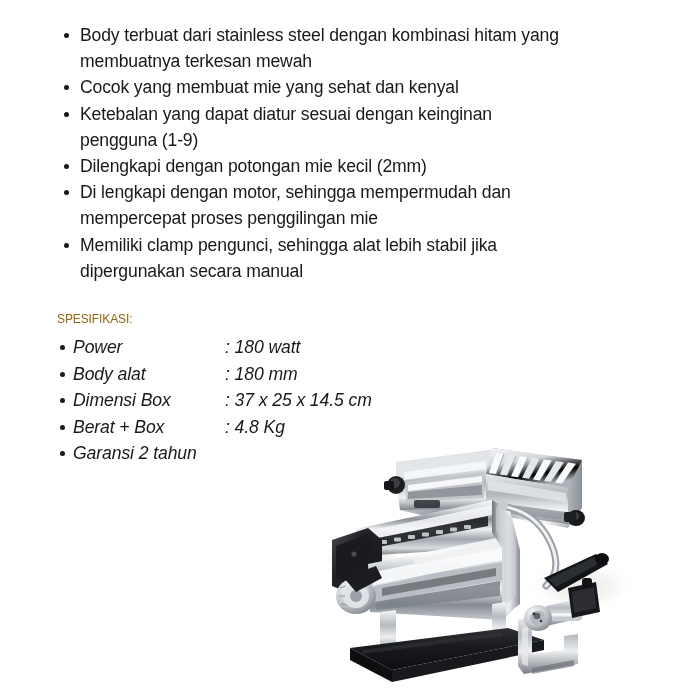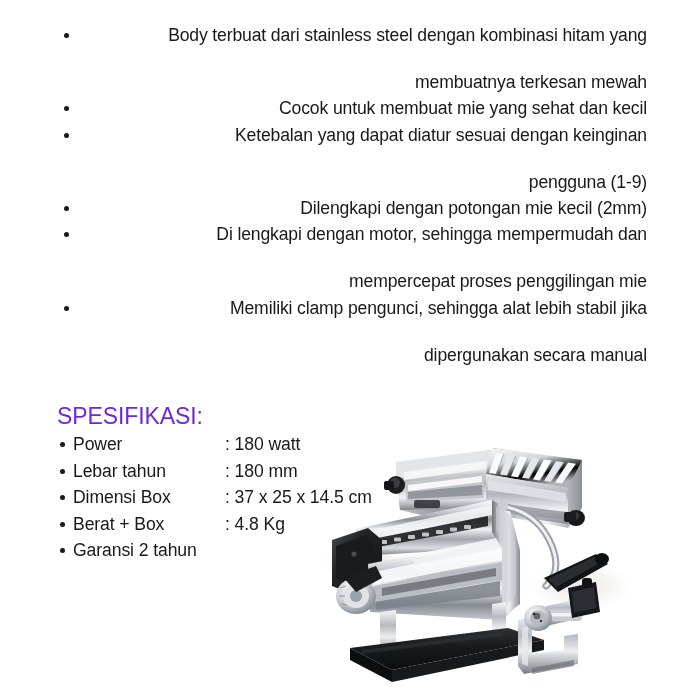--- a/index.html
+++ b/index.html
@@ -21,21 +21,20 @@
   .text-area {
     position: absolute;
     left: 57px;
     top: 22px;
     width: 590px;
   }
   ul.feature-list {
     list-style: none;
     margin: 0;
     padding: 0;
-    text-align: right;
   }
   ul.feature-list > li {
     position: relative;
     padding-left: 23px;
     font-size: 17.6px;
     line-height: 26.2px;
     letter-spacing: -0.15px;
     margin: 0 0 0 0;
     color: #191919;
   }
@@ -44,36 +43,36 @@
     position: absolute;
     left: 7px;
     top: 11px;
     width: 5px;
     height: 5px;
     border-radius: 50%;
     background: #191919;
   }
   .line2 {
     display: block;
-    margin-top: 21px;
   }
 
   .spec-heading {
-    font-size: 23px;
+    font-size: 12px;
     line-height: 26.2px;
     letter-spacing: -0.1px;
-    color: #6d28d9;
-    margin-top: 35px;
+    color: #a16207;
+    margin-top: 22px;
     padding-left: 0;
   }
 
   ul.spec-list {
     list-style: none;
     margin: 2px 0 0 0;
     padding: 0;
+    font-style: italic;
   }
   ul.spec-list > li {
     position: relative;
     padding-left: 16px;
     font-size: 17.6px;
     line-height: 26.5px;
     letter-spacing: -0.1px;
     color: #191919;
     white-space: nowrap;
   }
@@ -117,21 +116,21 @@
 <div id="page">
 
   <div class="text-area">
 
     <ul class="feature-list">
       <li>
         <span>Body terbuat dari stainless steel dengan kombinasi hitam yang</span>
         <span class="line2">membuatnya terkesan mewah</span>
       </li>
       <li>
-        <span>Cocok untuk membuat mie yang sehat dan kecil</span>
+        <span>Cocok yang membuat mie yang sehat dan kenyal</span>
       </li>
       <li>
         <span>Ketebalan yang dapat diatur sesuai dengan keinginan</span>
         <span class="line2">pengguna (1-9)</span>
       </li>
       <li>
         <span>Dilengkapi dengan potongan mie kecil (2mm)</span>
       </li>
       <li>
         <span>Di lengkapi dengan motor, sehingga mempermudah dan</span>
@@ -143,21 +142,21 @@
       </li>
     </ul>
 
     <div class="spec-heading">SPESIFIKASI:</div>
 
     <ul class="spec-list">
       <li>
         <span class="spec-key">Power</span><span class="spec-val">: 180 watt</span>
       </li>
       <li>
-        <span class="spec-key">Lebar tahun</span><span class="spec-val">: 180 mm</span>
+        <span class="spec-key">Body alat</span><span class="spec-val">: 180 mm</span>
       </li>
       <li>
         <span class="spec-key">Dimensi Box</span><span class="spec-val">: 37 x 25 x 14.5 cm</span>
       </li>
       <li>
         <span class="spec-key">Berat + Box</span><span class="spec-val">: 4.8 Kg</span>
       </li>
       <li>
         <span class="spec-key">Garansi 2 tahun</span><span class="spec-val"></span>
       </li>

